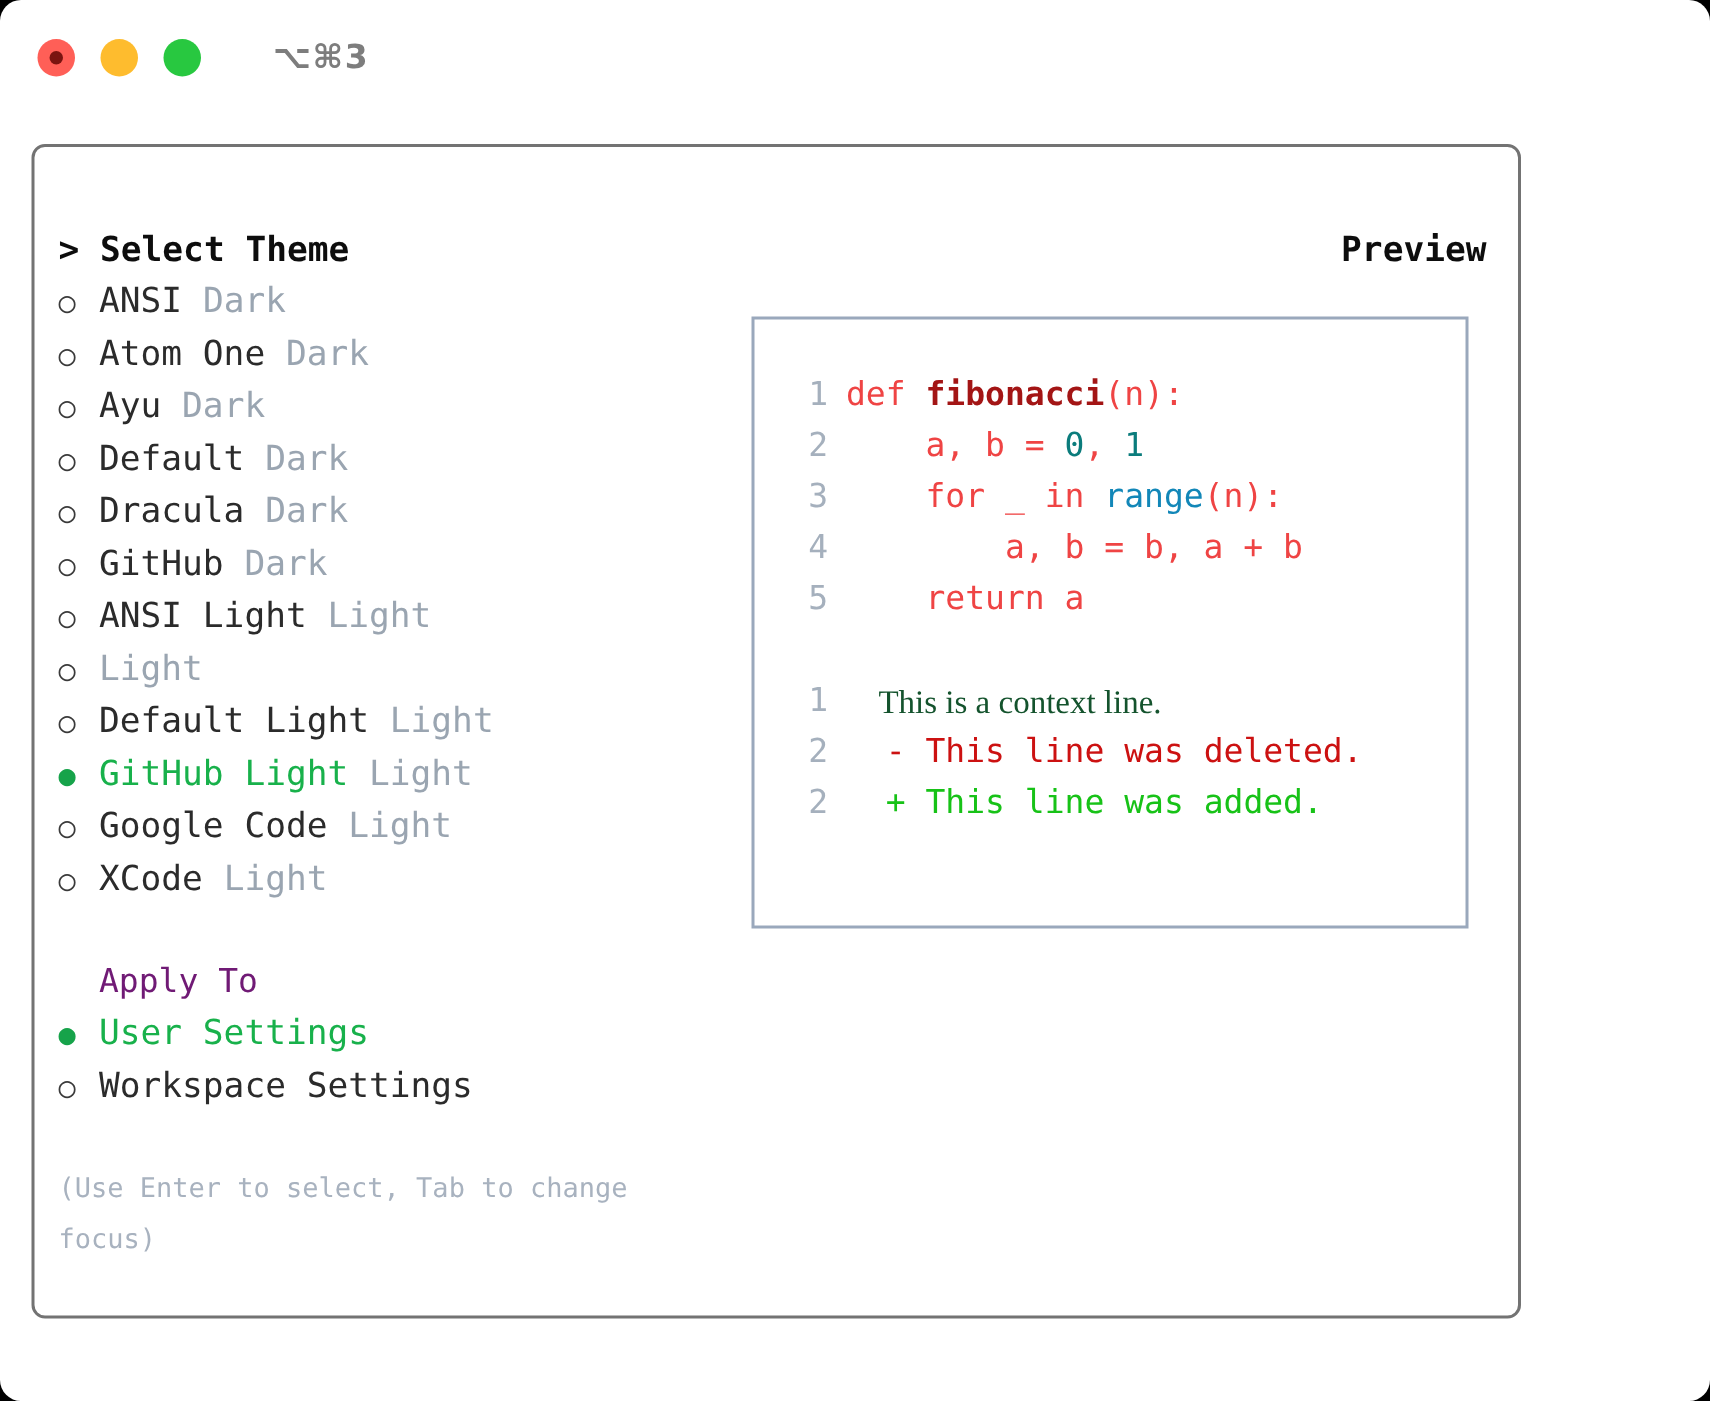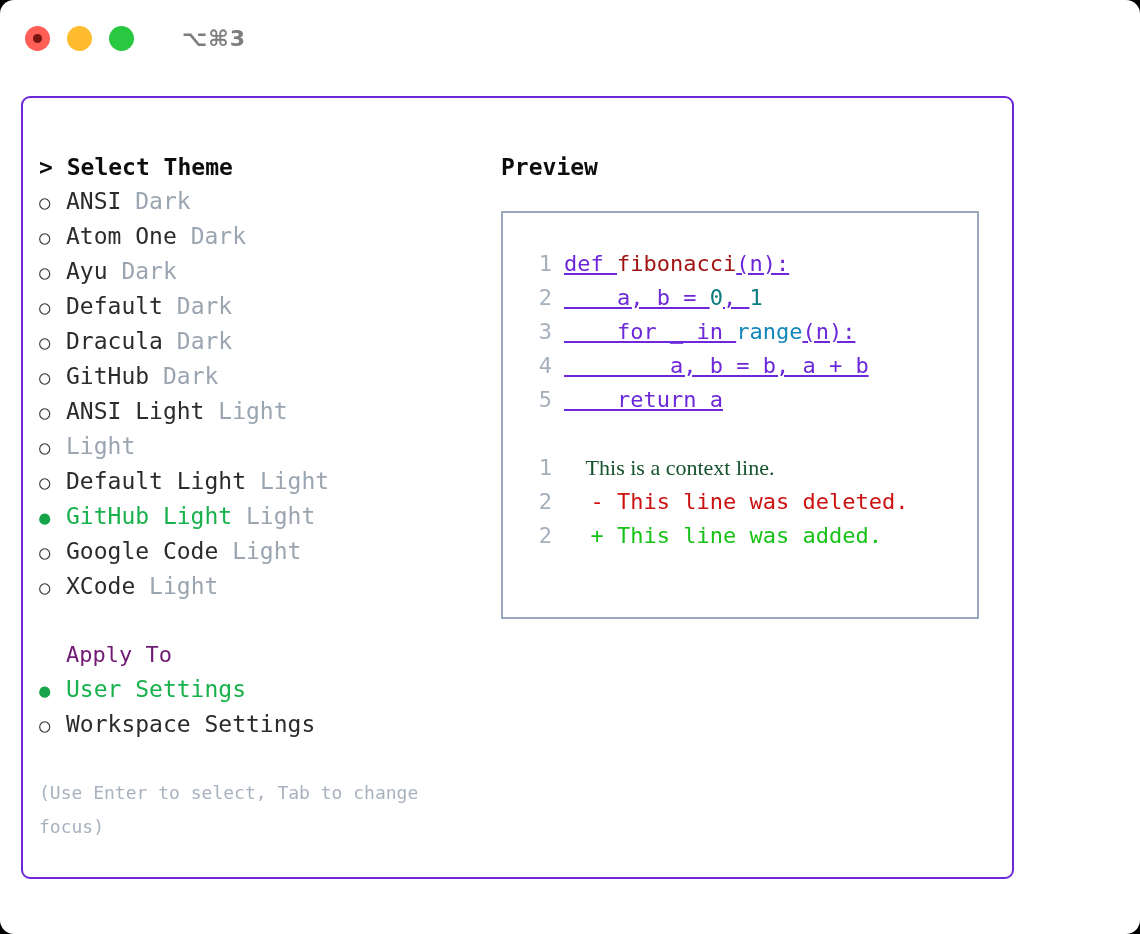--- a/index.html
+++ b/index.html
@@ -58,21 +58,21 @@
     color: #7d7d7d;
     letter-spacing: 1px;
   }
 
   
   .panel {
     position: absolute;
     left: 21px; top: 96px;
     width: 993px;
     height: 783px;
-    border: 2px solid #6d28d9;
+    border: 2px solid #737373;
     border-radius: 9px;
     background: #ffffff;
   }
 
   .columns {
     position: absolute;
     left: 0; top: 0;
     width: 100%; height: 100%;
   }
 
@@ -136,20 +136,21 @@
     left: 478px;
     top: 52px;
     width: 490px;
   }
 
   .preview-title {
     font-size: 23px;
     font-weight: 700;
     color: #0d0d0d;
     line-height: 34px;
+    text-align: right;
   }
 
   .code-box {
     margin-top: 27px;
     width: 478px;
     height: 408px;
     border: 2px solid #9aa8bc;
     background: #ffffff;
     padding: 34px 0 0 0;
   }
@@ -160,23 +161,23 @@
     line-height: 34px;
     white-space: pre;
     padding-left: 17px;
   }
   .ln {
     flex: 0 0 32px;
     text-align: right;
     color: #a5b0bd;
     margin-right: 12px;
   }
-  .code-text { color: #6d28d9; text-decoration: underline; }
-
-  .tok-fn   { color: #a31515; font-weight: 400; }
+  .code-text { color: #ef4444; }
+
+  .tok-fn   { color: #a31515; font-weight: 700; }
   .tok-num  { color: #0b7c7c; }
   .tok-call { color: #1287b8; }
 
   .blank-line { height: 34px; }
 
   .diff-ctx { color: #14532d; font-family: Liberation Serif, serif; }
   .diff-del { color: #cc1111; }
   .diff-add { color: #17c217; }
 </style>
 </head>

